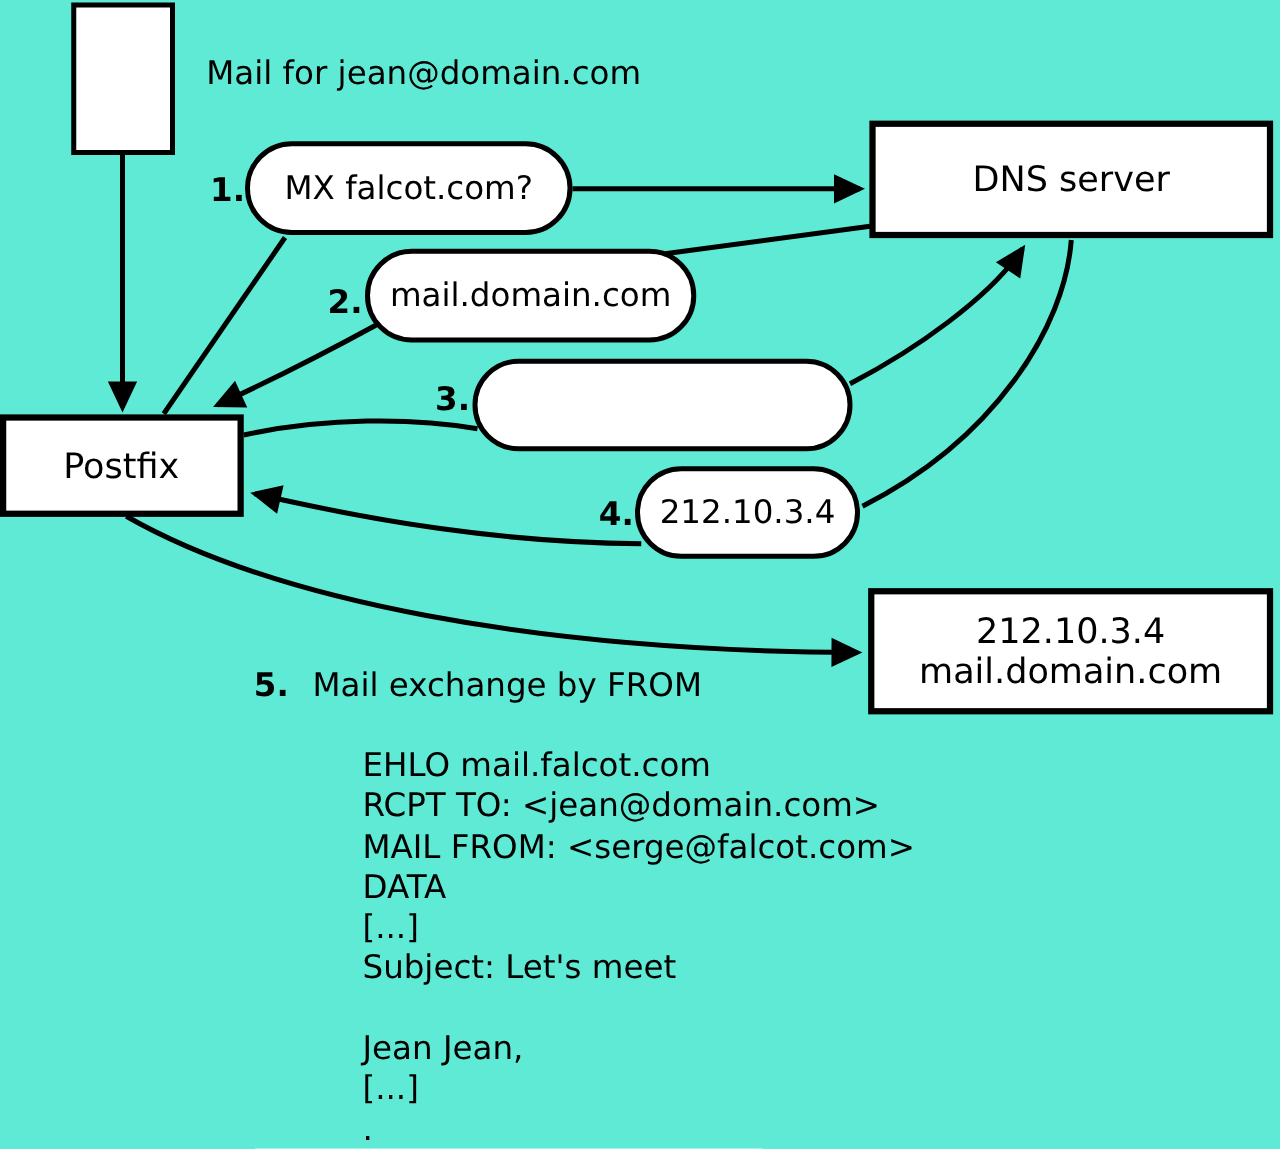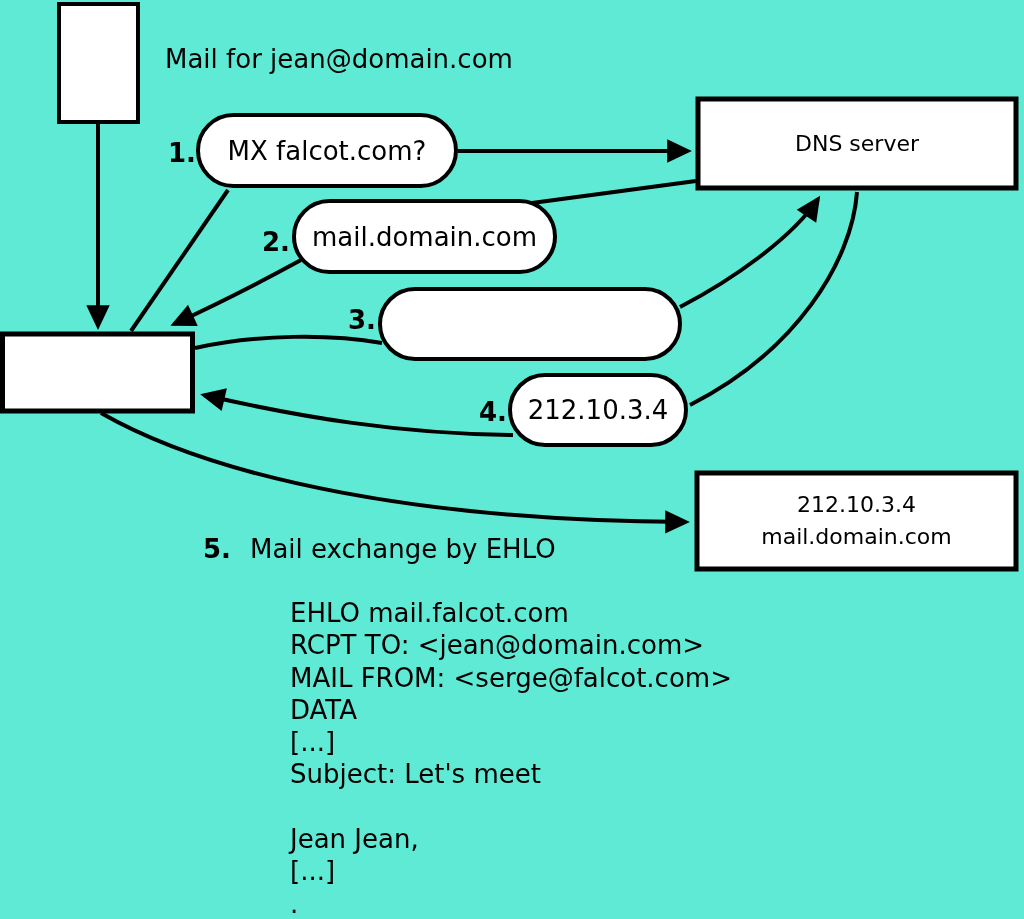--- a/index.html
+++ b/index.html
@@ -5,21 +5,21 @@
   html,body{margin:0;padding:0;background:#fff;}
   .stage{
     position:relative;width:1024px;height:919px;background:#5eead4;
     font-family:"DejaVu Sans",sans-serif;color:#000;overflow:hidden;
   }
   .stage svg{position:absolute;left:0;top:0;}
   .lbl{position:absolute;font-size:26px;line-height:32px;white-space:nowrap;}
   .ctr{display:flex;align-items:center;justify-content:center;text-align:center;}
   .num{font-weight:bold;text-align:right;width:70px;}
   .pill-lbl{position:absolute;font-size:26px;}
-  .box-lbl{position:absolute;font-size:22px;}
+  .box-lbl{position:absolute;font-size:28px;}
   .two-line{flex-direction:column;line-height:32px;}
   .smtp{position:absolute;left:248px;top:597px;font-size:26px;margin-left:42px;}
   .smtp-line{height:32.3px;line-height:32.3px;white-space:pre;}
 </style>
 </head>
 <body>
 
 <div class="stage">
 
   <svg width="1024" height="919" viewBox="0 0 1024 919">
@@ -59,23 +59,24 @@
   <div class="lbl num" style="left:126px;top:137px;">1.</div>
   <div class="lbl num" style="left:220px;top:226px;">2.</div>
   <div class="lbl num" style="left:306px;top:304px;">3.</div>
   <div class="lbl num" style="left:437px;top:396px;">4.</div>
   <div class="lbl num" style="left:161px;top:533px;">5.</div>
 
   <div class="pill-lbl ctr" style="left:198px;top:115px;width:258px;height:71px;">MX falcot.com?</div>
   <div class="pill-lbl ctr" style="left:294px;top:201px;width:261px;height:71px;">mail.domain.com</div>
   <div class="pill-lbl ctr" style="left:510px;top:375px;width:176px;height:70px;">212.10.3.4</div>
 
-  <div class="lbl" style="left:250px;top:533px;">Mail exchange by EHLO</div>
+  <div class="lbl" style="left:250px;top:533px;">Mail exchange by FROM</div>
 
   <div class="box-lbl ctr" style="left:698px;top:99px;width:318px;height:89px;">DNS server</div>
+  <div class="box-lbl ctr" style="left:2px;top:334px;width:190px;height:77px;">Postfix</div>
   <div class="box-lbl ctr two-line" style="left:697px;top:473px;width:319px;height:96px;">
     <div>212.10.3.4</div>
     <div>mail.domain.com</div>
   </div>
 
   <div class="smtp">
     <div class="smtp-line">EHLO mail.falcot.com</div>
     <div class="smtp-line">RCPT TO: &lt;jean@domain.com&gt;</div>
     <div class="smtp-line">MAIL FROM: &lt;serge@falcot.com&gt;</div>
     <div class="smtp-line">DATA</div>

